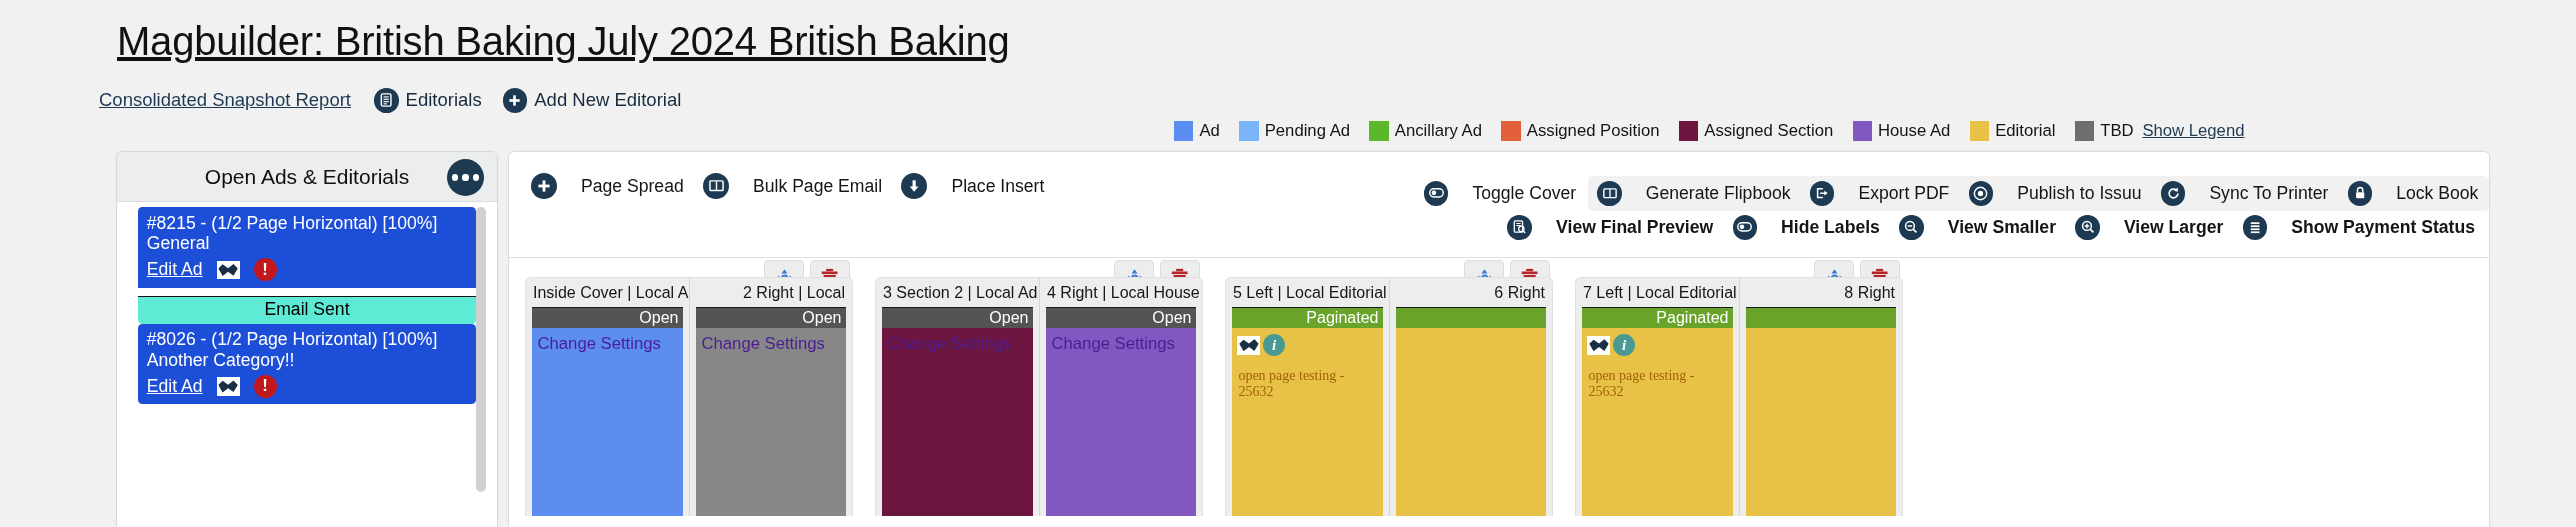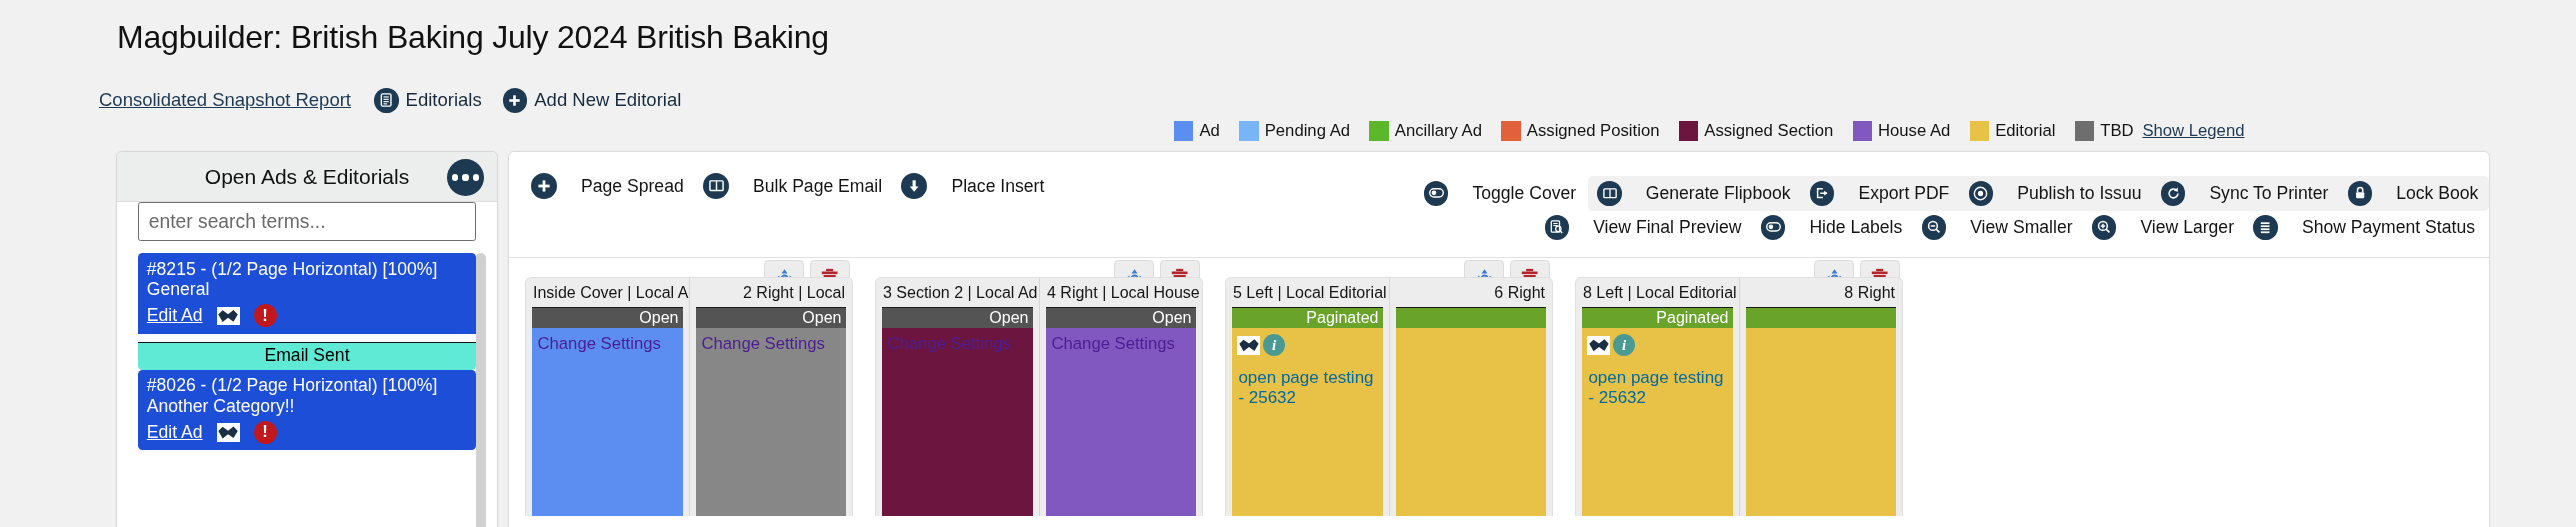--- a/index.html
+++ b/index.html
@@ -8,22 +8,22 @@
     width: 2576px; height: 528px;
     background: #f1f1f1;
     font-family: "Liberation Sans", sans-serif;
     overflow: hidden;
   }
   .page { position: relative; width: 2576px; height: 528px; background: #f1f1f1; }
 
   
   .page-title {
     position: absolute; left: 117px; top: 19.3px;
-    font-size: 32px; font-weight: 400; color: #111;
-    letter-spacing: -0.2px; white-space: nowrap;
+    font-size: 40px; font-weight: 400; color: #111;
+    letter-spacing: -0.2px; white-space: nowrap; text-decoration: underline;
   }
   .header-links {
     position: absolute; left: 99px; top: 88px;
     display: flex; align-items: center; gap: 0px;
     font-size: 18.5px; color: #1d3953;
   }
   .hlink {
     color: #1d3953; text-decoration: underline;
     margin-right: 23px; white-space: nowrap; cursor: pointer;
   }
@@ -133,21 +133,21 @@
     position: absolute; left: 22px; top: 21px;
     display: flex; align-items: center; font-size: 17.6px; color: #151515;
   }
   .toolbar-right-1 {
     position: absolute; right: 14px; top: 19.3px;
     display: flex; align-items: center; font-size: 17.6px; color: #151515;
     background: #f1f1f1; border-radius: 5.3px; padding: 4.4px 8.8px 4.4px 8.8px;
   }
   .toolbar-row2 {
     position: absolute; right: 14px; top: 63px;
-    display: flex; align-items: center; font-size: 17.6px; color: #151515;
+    display: flex; align-items: center; font-size: 17.6px; color: #151515; font-weight: bold;
   }
   .tb-item {
     display: inline-flex; align-items: center; gap: 24px;
     margin-right: 19.3px; white-space: nowrap; cursor: pointer;
   }
   .tb-item:last-child { margin-right: 0; }
 
   
   .spreads {
     position: relative; padding: 19.3px 0 0 16px;
@@ -193,22 +193,22 @@
   }
   .ed-icons { position: absolute; left: 5.3px; top: 26px; display: flex; align-items: center; gap: 2.6px; z-index: 2; }
   .info-icon {
     width: 22px; height: 22px; border-radius: 50%; background: #4a9a93;
     color: #fff; font-size: 15px; font-style: italic; font-weight: bold;
     display: inline-flex; align-items: center; justify-content: center; flex: none;
     font-family: "Liberation Serif", serif;
   }
   .ed-text {
     position: absolute; left: 6.2px; top: 60px; right: 5.3px;
-    font-size: 17px; color: #0369a1;
-    font-family: Liberation Sans, sans-serif;
+    font-size: 14px; color: #a16207;
+    font-family: Liberation Serif, serif;
   }
 
   svg { display: block; }
 </style>
 </head>
 <body>
 
 <div class="page">
 
   <div class="page-title">Magbuilder: British Baking July 2024 British Baking</div>
@@ -282,23 +282,20 @@
       <span class="sidebar-menu-btn">
         <span class="dots">
             <i></i>
             <i></i>
             <i></i>
           </span>
       </span>
     </div>
 
 
-    <div class="search-wrap">
-      <input class="search-input" type="text" placeholder="enter search terms..." style="">
-    </div>
 
     <div class="result-list">
       <div class="result-scroll-track"></div>
 
       <div class="result-item">
         <div class="result-title">#8215 - (1/2 Page Horizontal) [100%] General</div>
         <div class="result-actions">
           <span class="edit-link">Edit Ad</span>
           <span class="flag-icon"></span>
           <span class="alert-icon">!</span>
@@ -608,21 +605,21 @@
             <svg width="19.3" height="21" viewBox="0 0 22 24">
                 <rect x="7" y="1" width="8" height="2.6" fill="#b3252a"></rect>
                 <rect x="2" y="4" width="18" height="3" fill="#b3252a"></rect>
                 <path d="M4 8 H18 L16.6 22 H5.4 Z" fill="#b3252a"></path>
                 <path d="M8 11.5 L14 18 M14 11.5 L8 18" stroke="#fff" stroke-width="2.1"></path>
               </svg>
           </span>
         </div>
         <div class="spread-body">
           <div class="page-col">
-            <div class="page-label">8 Left |  Local Editorial</div>
+            <div class="page-label">7 Left |  Local Editorial</div>
             <div class="page-content">
               <div class="status-strip" style="background:#6aa32a">Paginated</div>
               <div class="page-fill" style="background:#e8c247"></div>
               <span class="ed-icons">
                 <span class="flag-icon"></span>
                 <span class="info-icon">i</span>
               </span>
               <span class="ed-text">open page testing - 25632</span>
             </div>
           </div>

